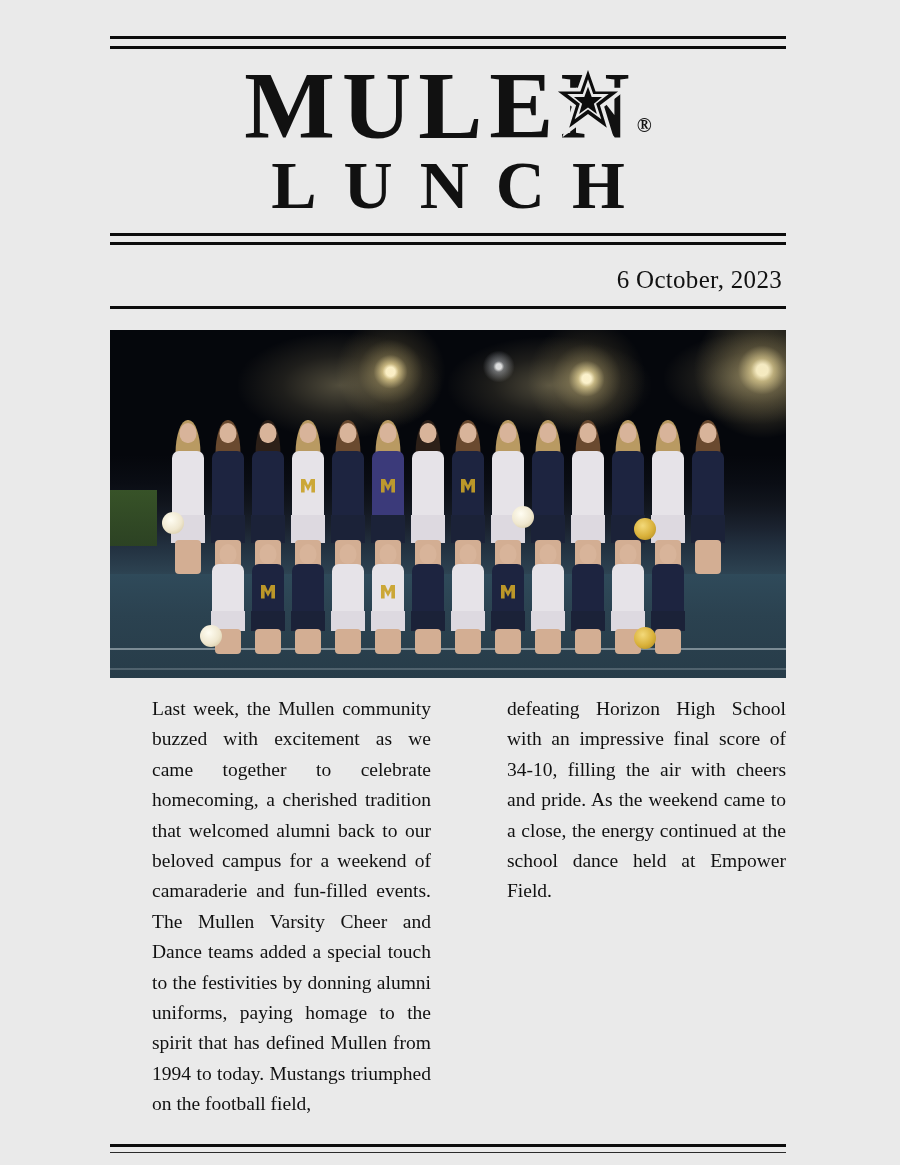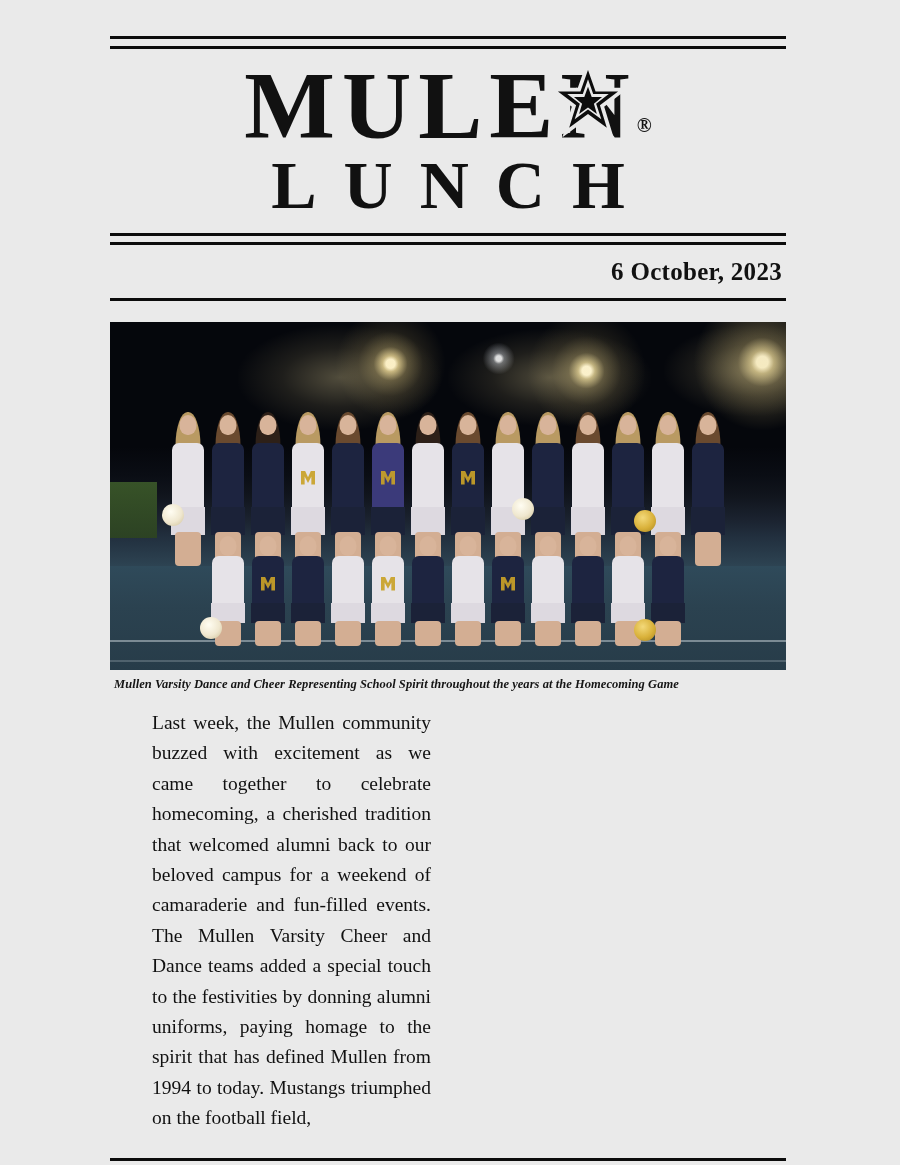--- a/index.html
+++ b/index.html
@@ -81,24 +81,25 @@
     line-height: 1.0;
     letter-spacing: 27px;
     padding-left: 27px;
     margin-top: -4px;
     white-space: nowrap;
   }
 
   
   .date-band {
     text-align: right;
-    font-weight: 700;
+    font-weight: 400;
     font-size: 25px;
     letter-spacing: 0.3px;
     padding: 13px 4px 12px 0;
+    margin-top: 8px;
   }
 
   
   .photo-wrap {
     margin-top: 21px;
     width: 676px;
     height: 348px;
     position: relative;
     overflow: hidden;
     background: #05060a;
@@ -532,27 +533,27 @@
               <div class="hair dark"></div>
               <div class="head"></div>
               <div class="body"></div>
               <div class="skirt"></div>
               <div class="legs"></div>
             </div>
         </div>
       </div>
     </div>
 
-    <div class="caption">Mullen Varsity Dance and Cheer Representing School Spirit throughout the years at the Homecoming Game</div>
 
     <div class="article">
       <div class="col">
         <p class="no-justify-last">Last week, the Mullen community buzzed with excitement as we came together to celebrate homecoming, a cherished tradition that welcomed alumni back to our beloved campus for a weekend of camaraderie and fun-filled events. The Mullen Varsity Cheer and Dance teams added a special touch to the festivities by donning alumni uniforms, paying homage to the spirit that has defined Mullen from 1994 to today. Mustangs triumphed on the football field,</p>
       </div>
       <div class="col">
+        <p>defeating Horizon High School with an impressive final score of 34-10, filling the air with cheers and pride. As the weekend came to a close, the energy continued at the school dance held at Empower Field.</p>
       </div>
     </div>
 
     <div class="footer">
       <div class="rule t3"></div>
       <div class="gap5"></div>
       <div class="rule t1"></div>
       <div class="footer-link-row">
         <span class="footer-link">CLICK HERE FOR LUNCH MENU</span>
       </div>

